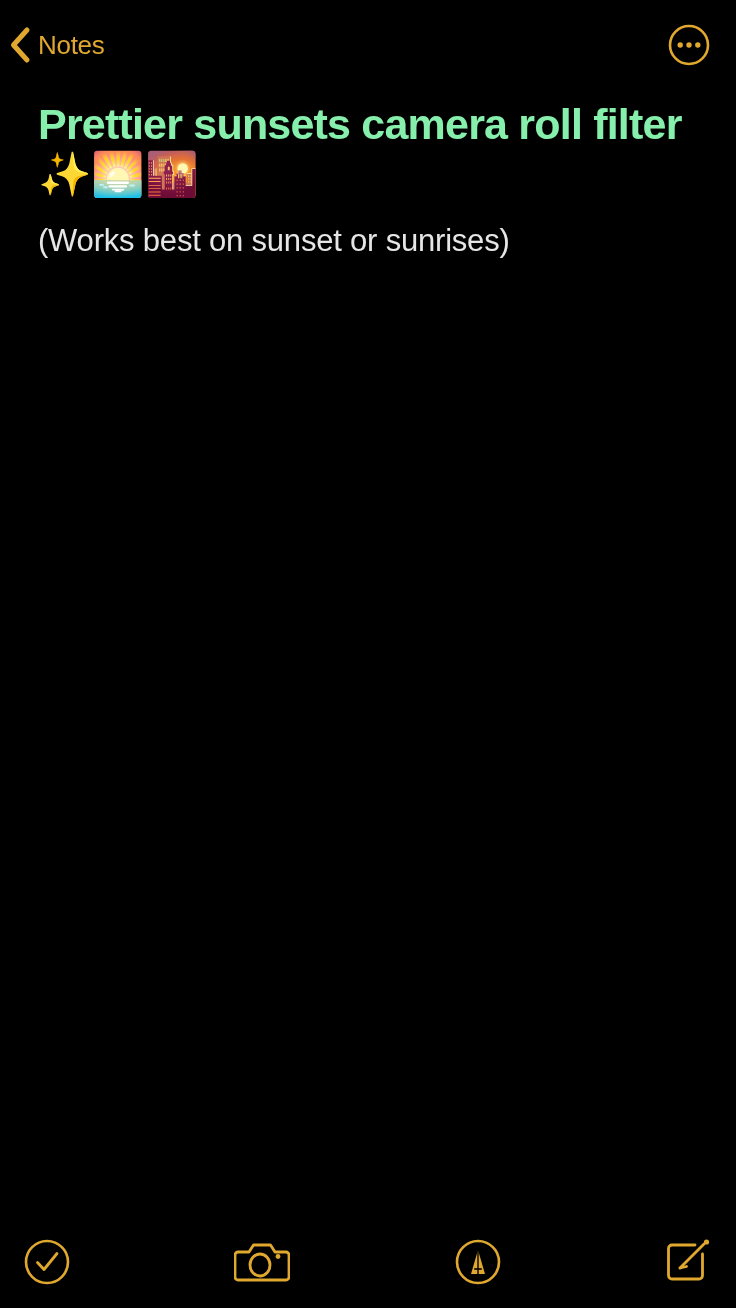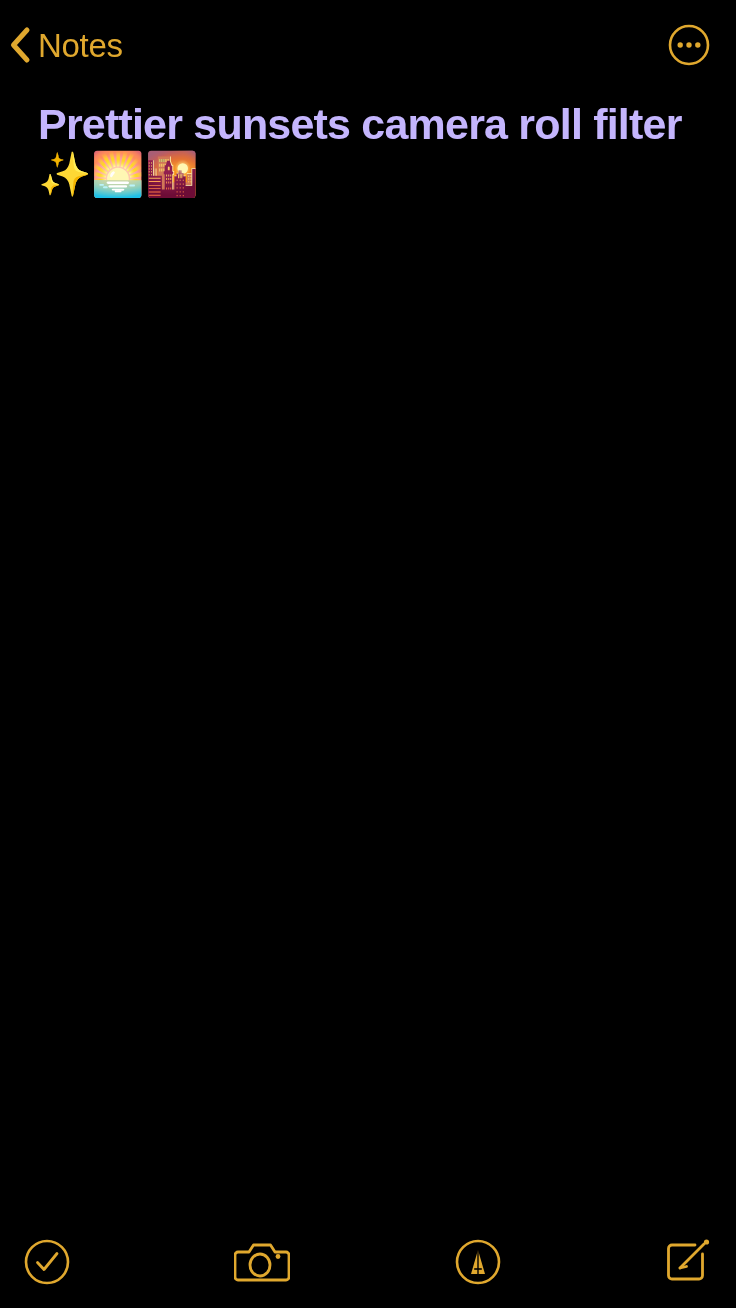--- a/index.html
+++ b/index.html
@@ -19,42 +19,42 @@
     width:736px; height:90px;
     display:flex; align-items:center;
   }
   .back-btn {
     display:flex; align-items:center;
     position:absolute; left:8px; top:22px;
     height:46px; cursor:pointer;
   }
   .chevron-left { display:block; width:24px; height:38px; flex:0 0 auto; }
   .back-label {
-    font-size:33px;
+    font-size:26px;
     color:#E0A82E;
     letter-spacing:-0.3px;
     margin-left:6px;
     line-height:1;
   }
   .more-btn {
     position:absolute; right:26px; top:24px;
     width:42px; height:42px;
     cursor:pointer;
   }
 
   
   .note {
     position:absolute;
     left:38px; top:100px;
     width:672px;
   }
   .note-title {
     font-size:43px;
     font-weight:bold;
-    color:#c4b5fd;
+    color:#86efac;
     line-height:1.16;
     letter-spacing:-0.8px;
     width:656px;
   }
   .emoji {
     font-family:"DejaVu Sans",sans-serif;
     font-weight:normal;
     letter-spacing:0;
   }
   .note-subtitle {
@@ -119,20 +119,21 @@
       </svg>
     </span>
   </div>
 
 </div>
 
 <div class="note">
 
   <div class="note-title"><span>Prettier sunsets camera roll filter </span><span class="emoji">✨</span><span class="emoji">🌅</span><span class="emoji">🌇</span></div>
 
+  <div class="note-subtitle">(Works best on sunset or sunrises)</div>
 
 
 </div>
 
 <div class="toolbar">
 
   <div class="tool-btn tool-checklist">
     <span>
       <svg width="50" height="50" viewBox="0 0 50 50" fill="none">
         <circle cx="25" cy="25" r="21" stroke="#E0A82E" stroke-width="2.6"></circle>

